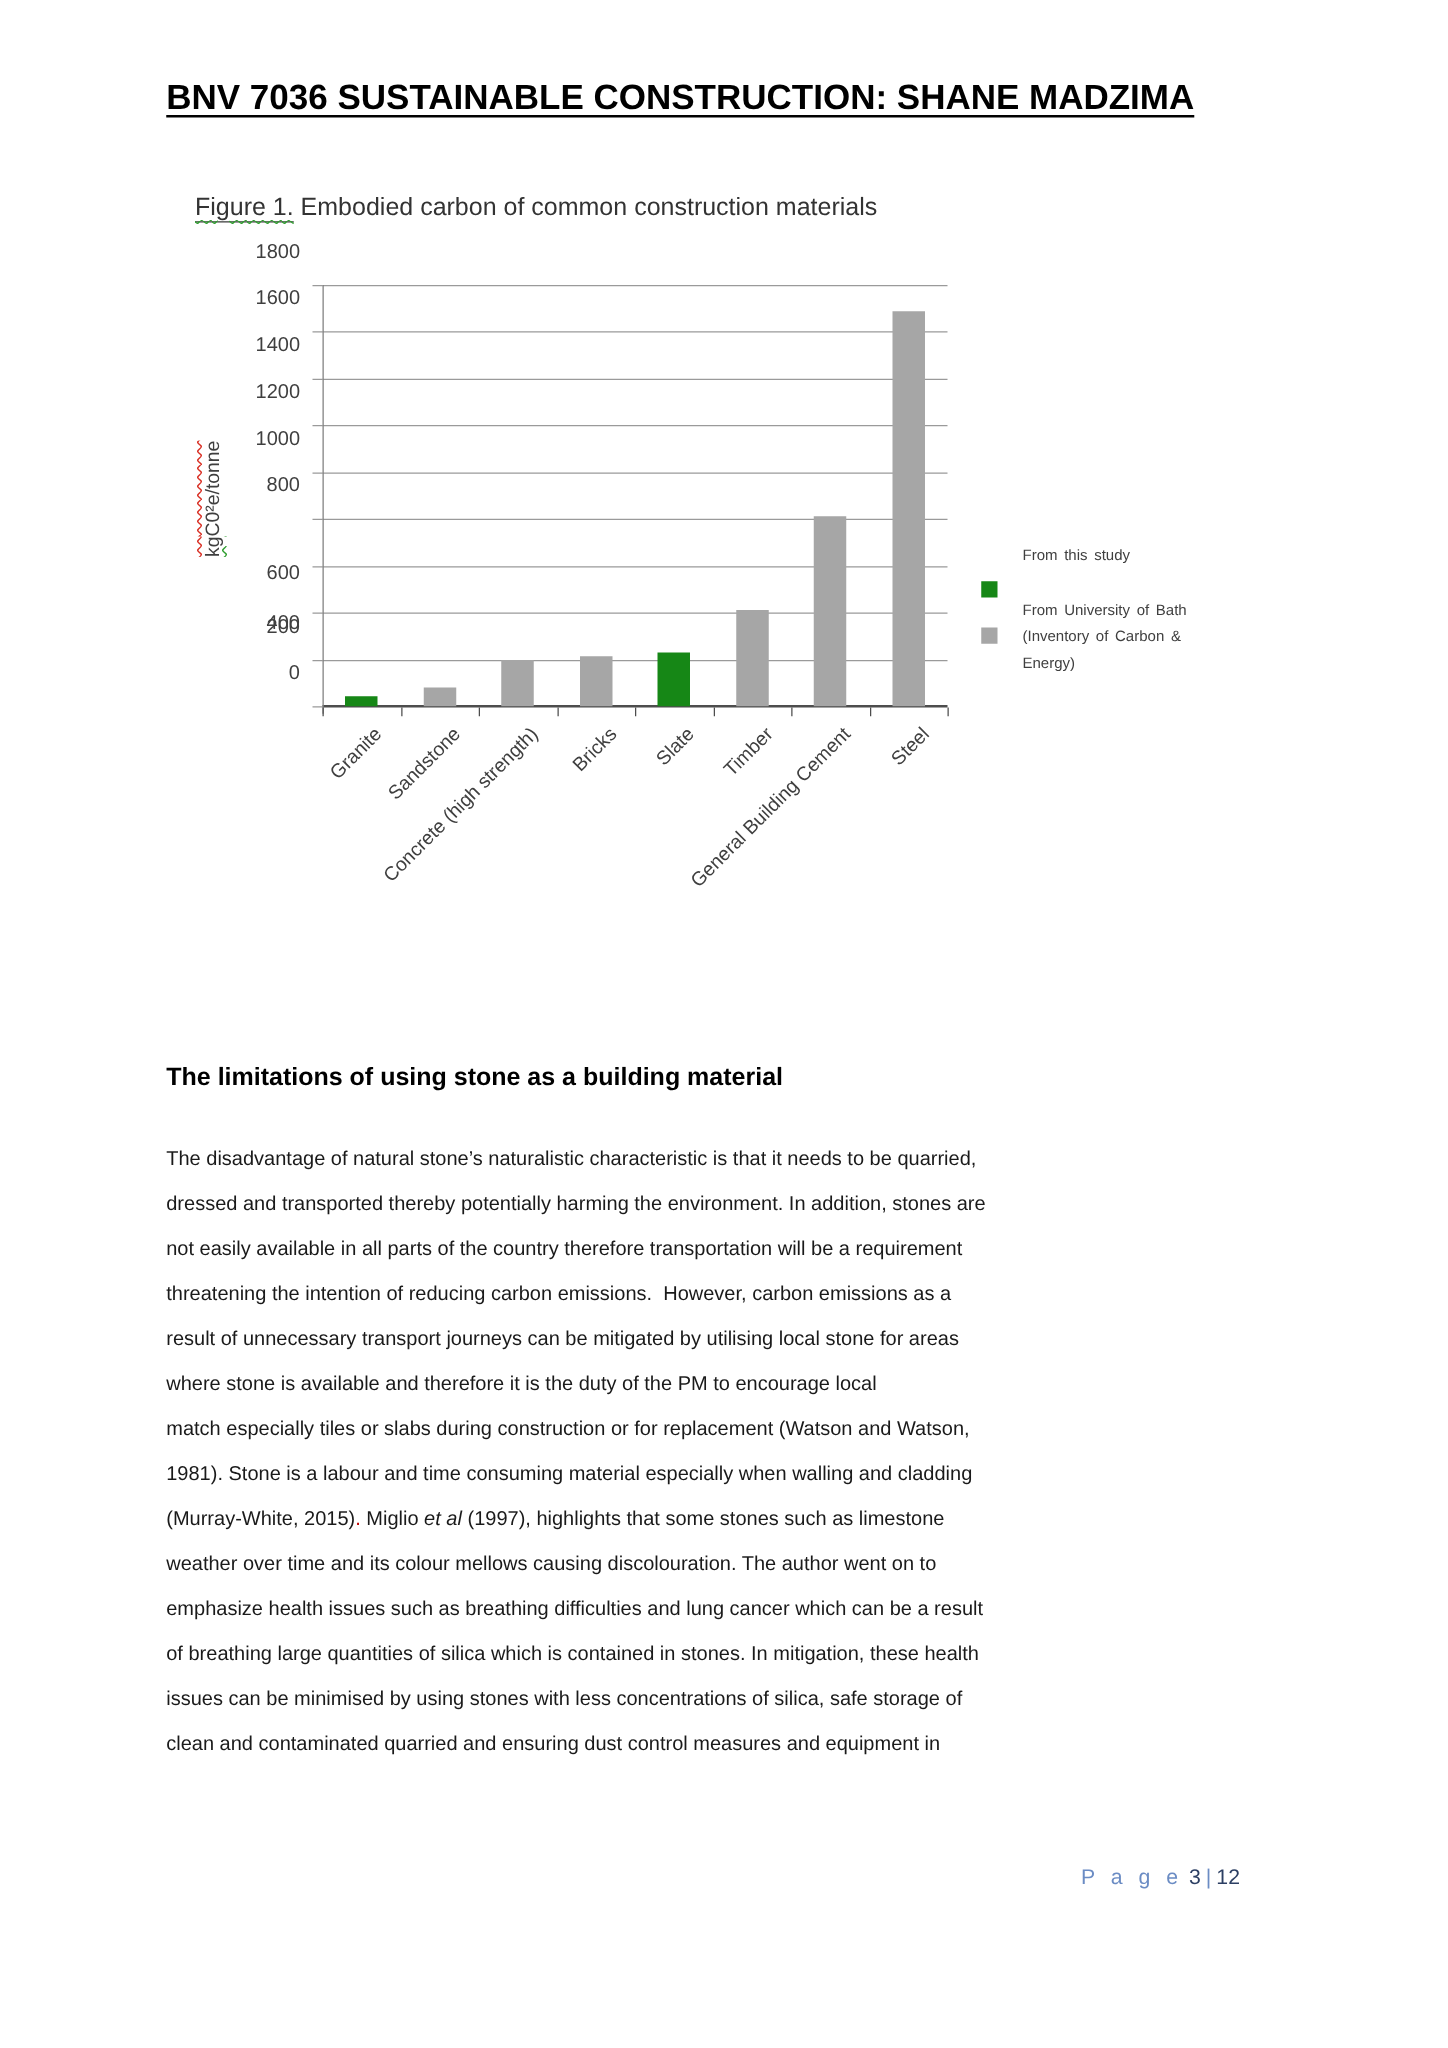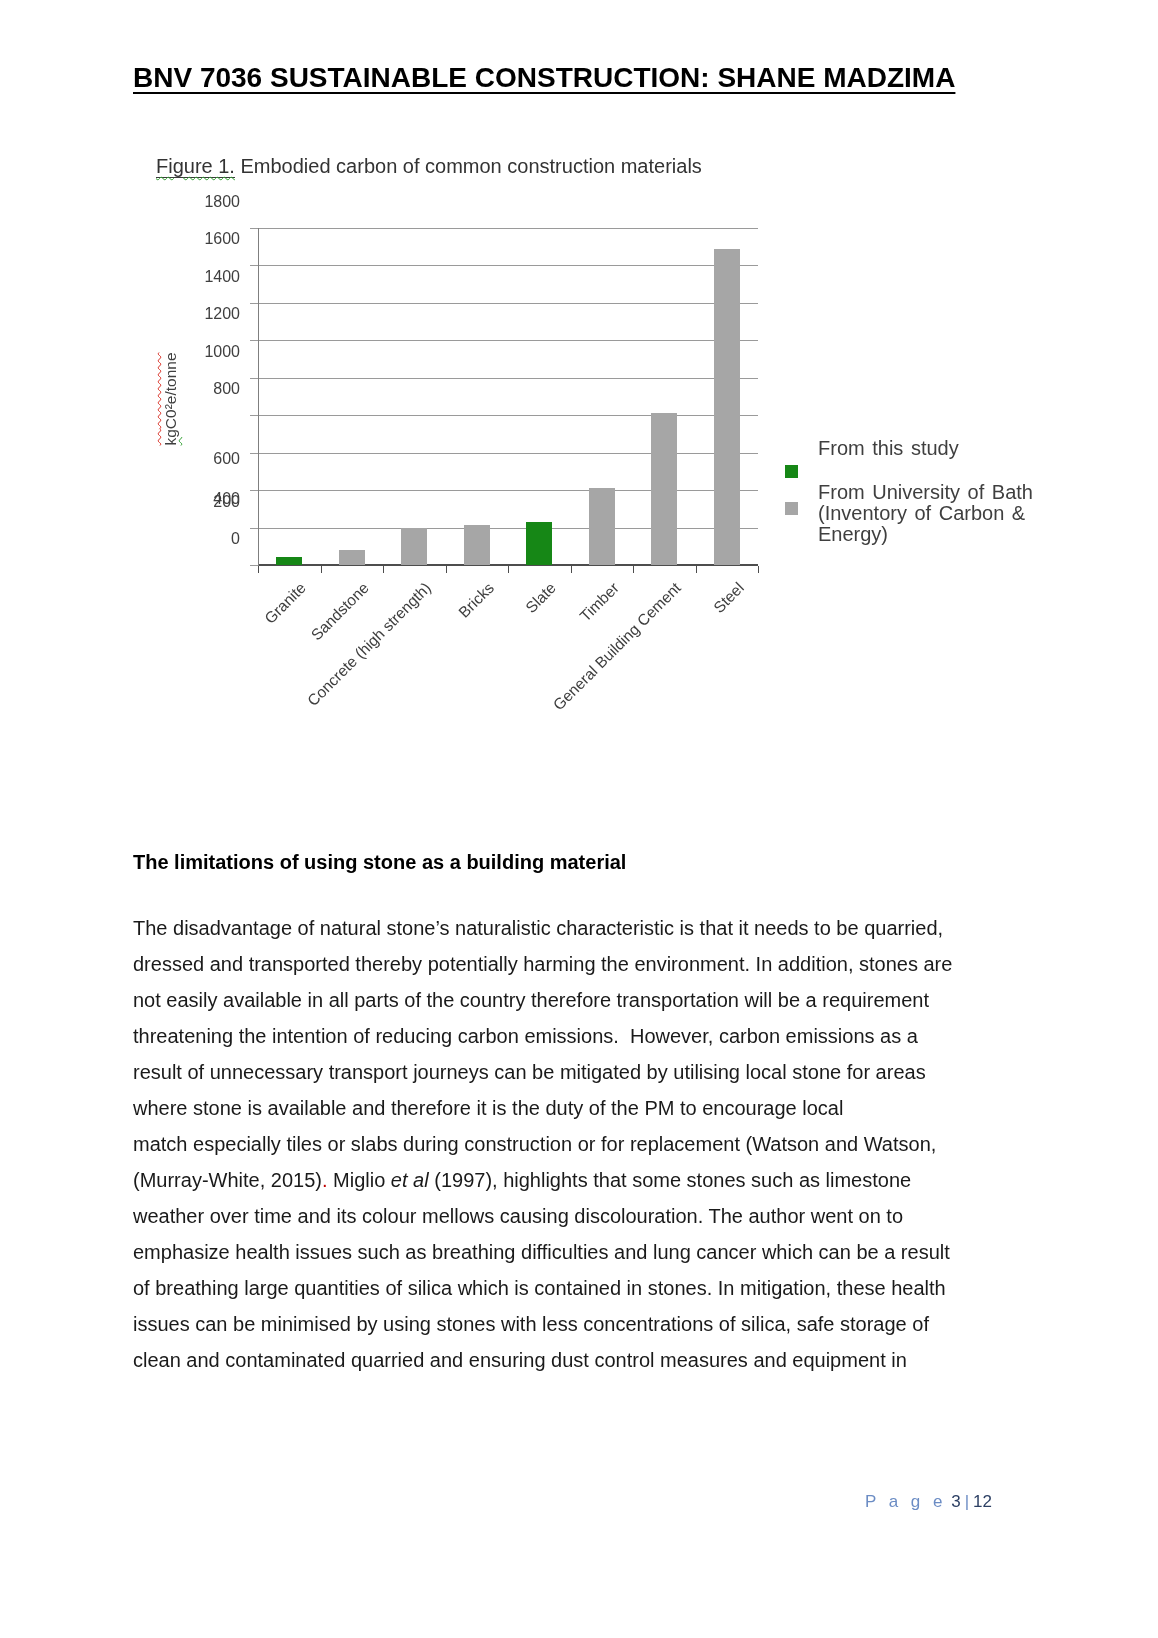--- a/index.html
+++ b/index.html
@@ -16,24 +16,24 @@
   .vaxis{position:absolute;width:1px;background:#7f7f7f;}
   .ylab{position:absolute;width:90px;text-align:right;font-size:16px;color:#3f3f3f;}
   .bar{position:absolute;}
   .xtick{position:absolute;width:1px;height:7px;background:#4d4d4d;}
   .cat{position:absolute;width:230px;text-align:right;font-size:15.5px;color:#3f3f3f;white-space:nowrap;
        transform:rotate(-45deg);transform-origin:100% 0;}
   .ytitle{position:absolute;left:97px;top:389px;width:150px;height:20px;text-align:center;
           transform:rotate(-90deg);font-size:15.5px;color:#3f3f3f;white-space:nowrap;
           text-decoration:overline wavy #d93025 1px;}
   .ytitle .kg{text-decoration:underline wavy #2f9e2f 1px;text-underline-offset:2px;}
-  .legend-line{position:absolute;left:818px;font-size:20px;color:#3f3f3f;white-space:nowrap;word-spacing:2px;}
+  .legend-line{position:absolute;left:818px;font-size:12px;color:#3f3f3f;white-space:nowrap;word-spacing:2px;}
   .swatch{position:absolute;left:785px;width:13px;height:13px;}
   .section-heading{position:absolute;left:133px;top:851px;font-size:20px;font-weight:bold;color:#000;white-space:nowrap;}
-  .body-text{position:absolute;left:133px;top:910px;width:920px;font-size:20px;line-height:36px;color:#1a1a1a;}
+  .body-text{position:absolute;left:133px;top:910px;width:920px;font-size:16px;line-height:36px;color:#1a1a1a;}
   .bline{white-space:nowrap;height:36px;}
   .red-dot{color:#c00000;}
   .ital{font-style:italic;}
   .footer{position:absolute;top:1492px;right:166px;font-size:17px;white-space:nowrap;}
   .footer .pg-word{color:#6b8cc4;letter-spacing:4px;}
   .footer .pg-num,.footer .pg-total{color:#2c3f63;}
   .footer .pg-sep{color:#6b8cc4;padding:0 4px;}
 </style>
 </head>
 <body>
@@ -115,20 +115,21 @@
   <div class="section-heading">The limitations of using stone as a building material</div>
 
   <div class="body-text">
     <div class="bline">The disadvantage of natural stone’s naturalistic characteristic is that it needs to be quarried,</div>
     <div class="bline">dressed and transported thereby potentially harming the environment. In addition, stones are</div>
     <div class="bline">not easily available in all parts of the country therefore transportation will be a requirement</div>
     <div class="bline">threatening the intention of reducing carbon emissions.&nbsp; However, carbon emissions as a</div>
     <div class="bline">result of unnecessary transport journeys can be mitigated by utilising local stone for areas</div>
     <div class="bline">where stone is available and therefore it is the duty of the PM to encourage local</div>
     <div class="bline">match especially tiles or slabs during construction or for replacement (Watson and Watson,</div>
+    <div class="bline">1981). Stone is a labour and time consuming material especially when walling and cladding</div>
     <div class="bline"><span>(Murray-White, 2015)</span><span class="red-dot">.</span><span> Miglio </span><span class="ital">et al</span><span> (1997), highlights that some stones such as limestone</span></div>
     <div class="bline">weather over time and its colour mellows causing discolouration. The author went on to</div>
     <div class="bline">emphasize health issues such as breathing difficulties and lung cancer which can be a result</div>
     <div class="bline">of breathing large quantities of silica which is contained in stones. In mitigation, these health</div>
     <div class="bline">issues can be minimised by using stones with less concentrations of silica, safe storage of</div>
     <div class="bline">clean and contaminated quarried and ensuring dust control measures and equipment in</div>
   </div>
 
   <div class="footer"><span class="pg-word">P a g e</span><span class="pg-num">&nbsp;<span>3</span></span><span class="pg-sep">|</span><span class="pg-total">12</span></div>
 

